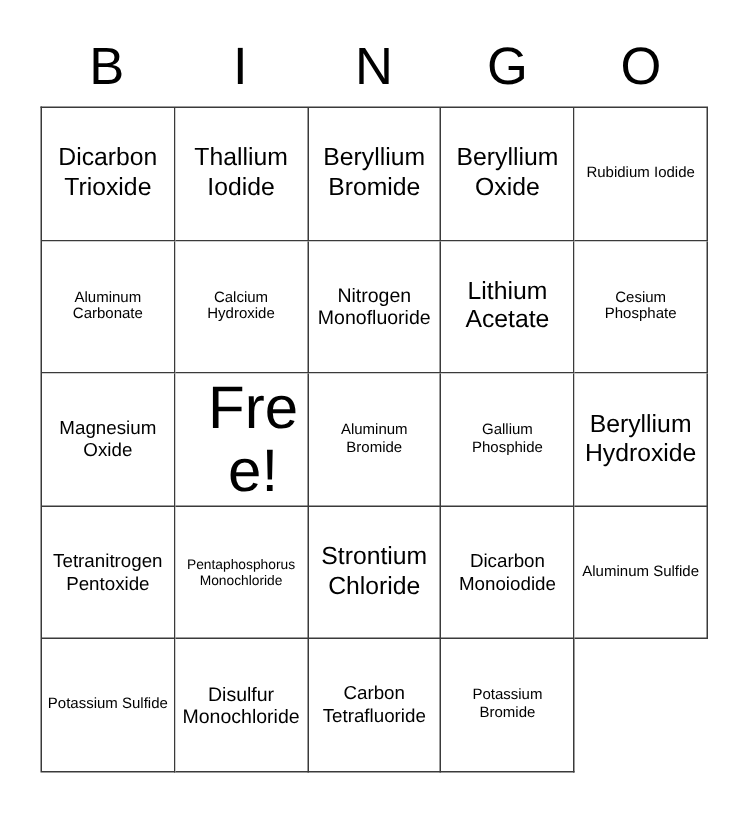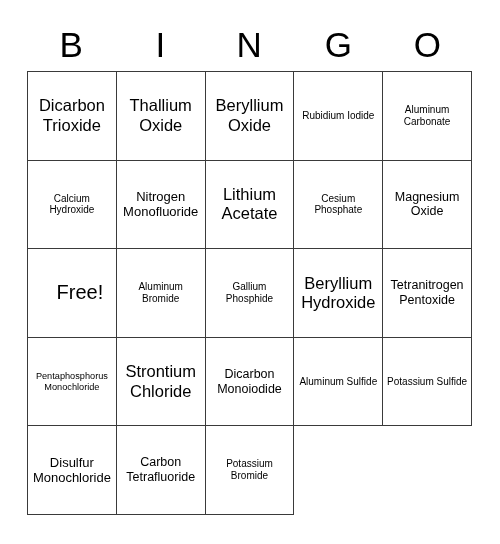--- a/index.html
+++ b/index.html
@@ -74,21 +74,21 @@
   }
 
   .cell-text {
     display: block;
     width: 100%;
     line-height: 1.18;
     word-wrap: break-word;
   }
 
   
-  .sz-xl  { font-size: 20px; line-height: 1.05; margin-left: 16px; }
+  .sz-xl  { font-size: 40px; line-height: 1.05; margin-left: 16px; }
   .sz-lg  { font-size: 16.5px; }
   .sz-md  { font-size: 10px; }
   .sz-sm  { font-size: 12.5px; }
   .sz-xs  { font-size: 13px; }
   .sz-xxs { font-size: 9.2px; }
 </style>
 </head>
 <body>
 
 <div class="card">
@@ -99,21 +99,24 @@
     <div class="header-cell">N</div>
     <div class="header-cell">G</div>
     <div class="header-cell">O</div>
   </div>
 
   <div class="grid" id="bingo-grid">
       <div class="cell">
         <span class="cell-text sz-lg">Dicarbon Trioxide</span>
       </div>
       <div class="cell">
-        <span class="cell-text sz-lg">Thallium Oxide</span>
+        <span class="cell-text sz-lg">Thallium Iodide</span>
+      </div>
+      <div class="cell">
+        <span class="cell-text sz-lg">Beryllium Bromide</span>
       </div>
       <div class="cell">
         <span class="cell-text sz-lg">Beryllium Oxide</span>
       </div>
       <div class="cell">
         <span class="cell-text sz-md">Rubidium Iodide</span>
       </div>
       <div class="cell">
         <span class="cell-text sz-md">Aluminum Carbonate</span>
       </div>

